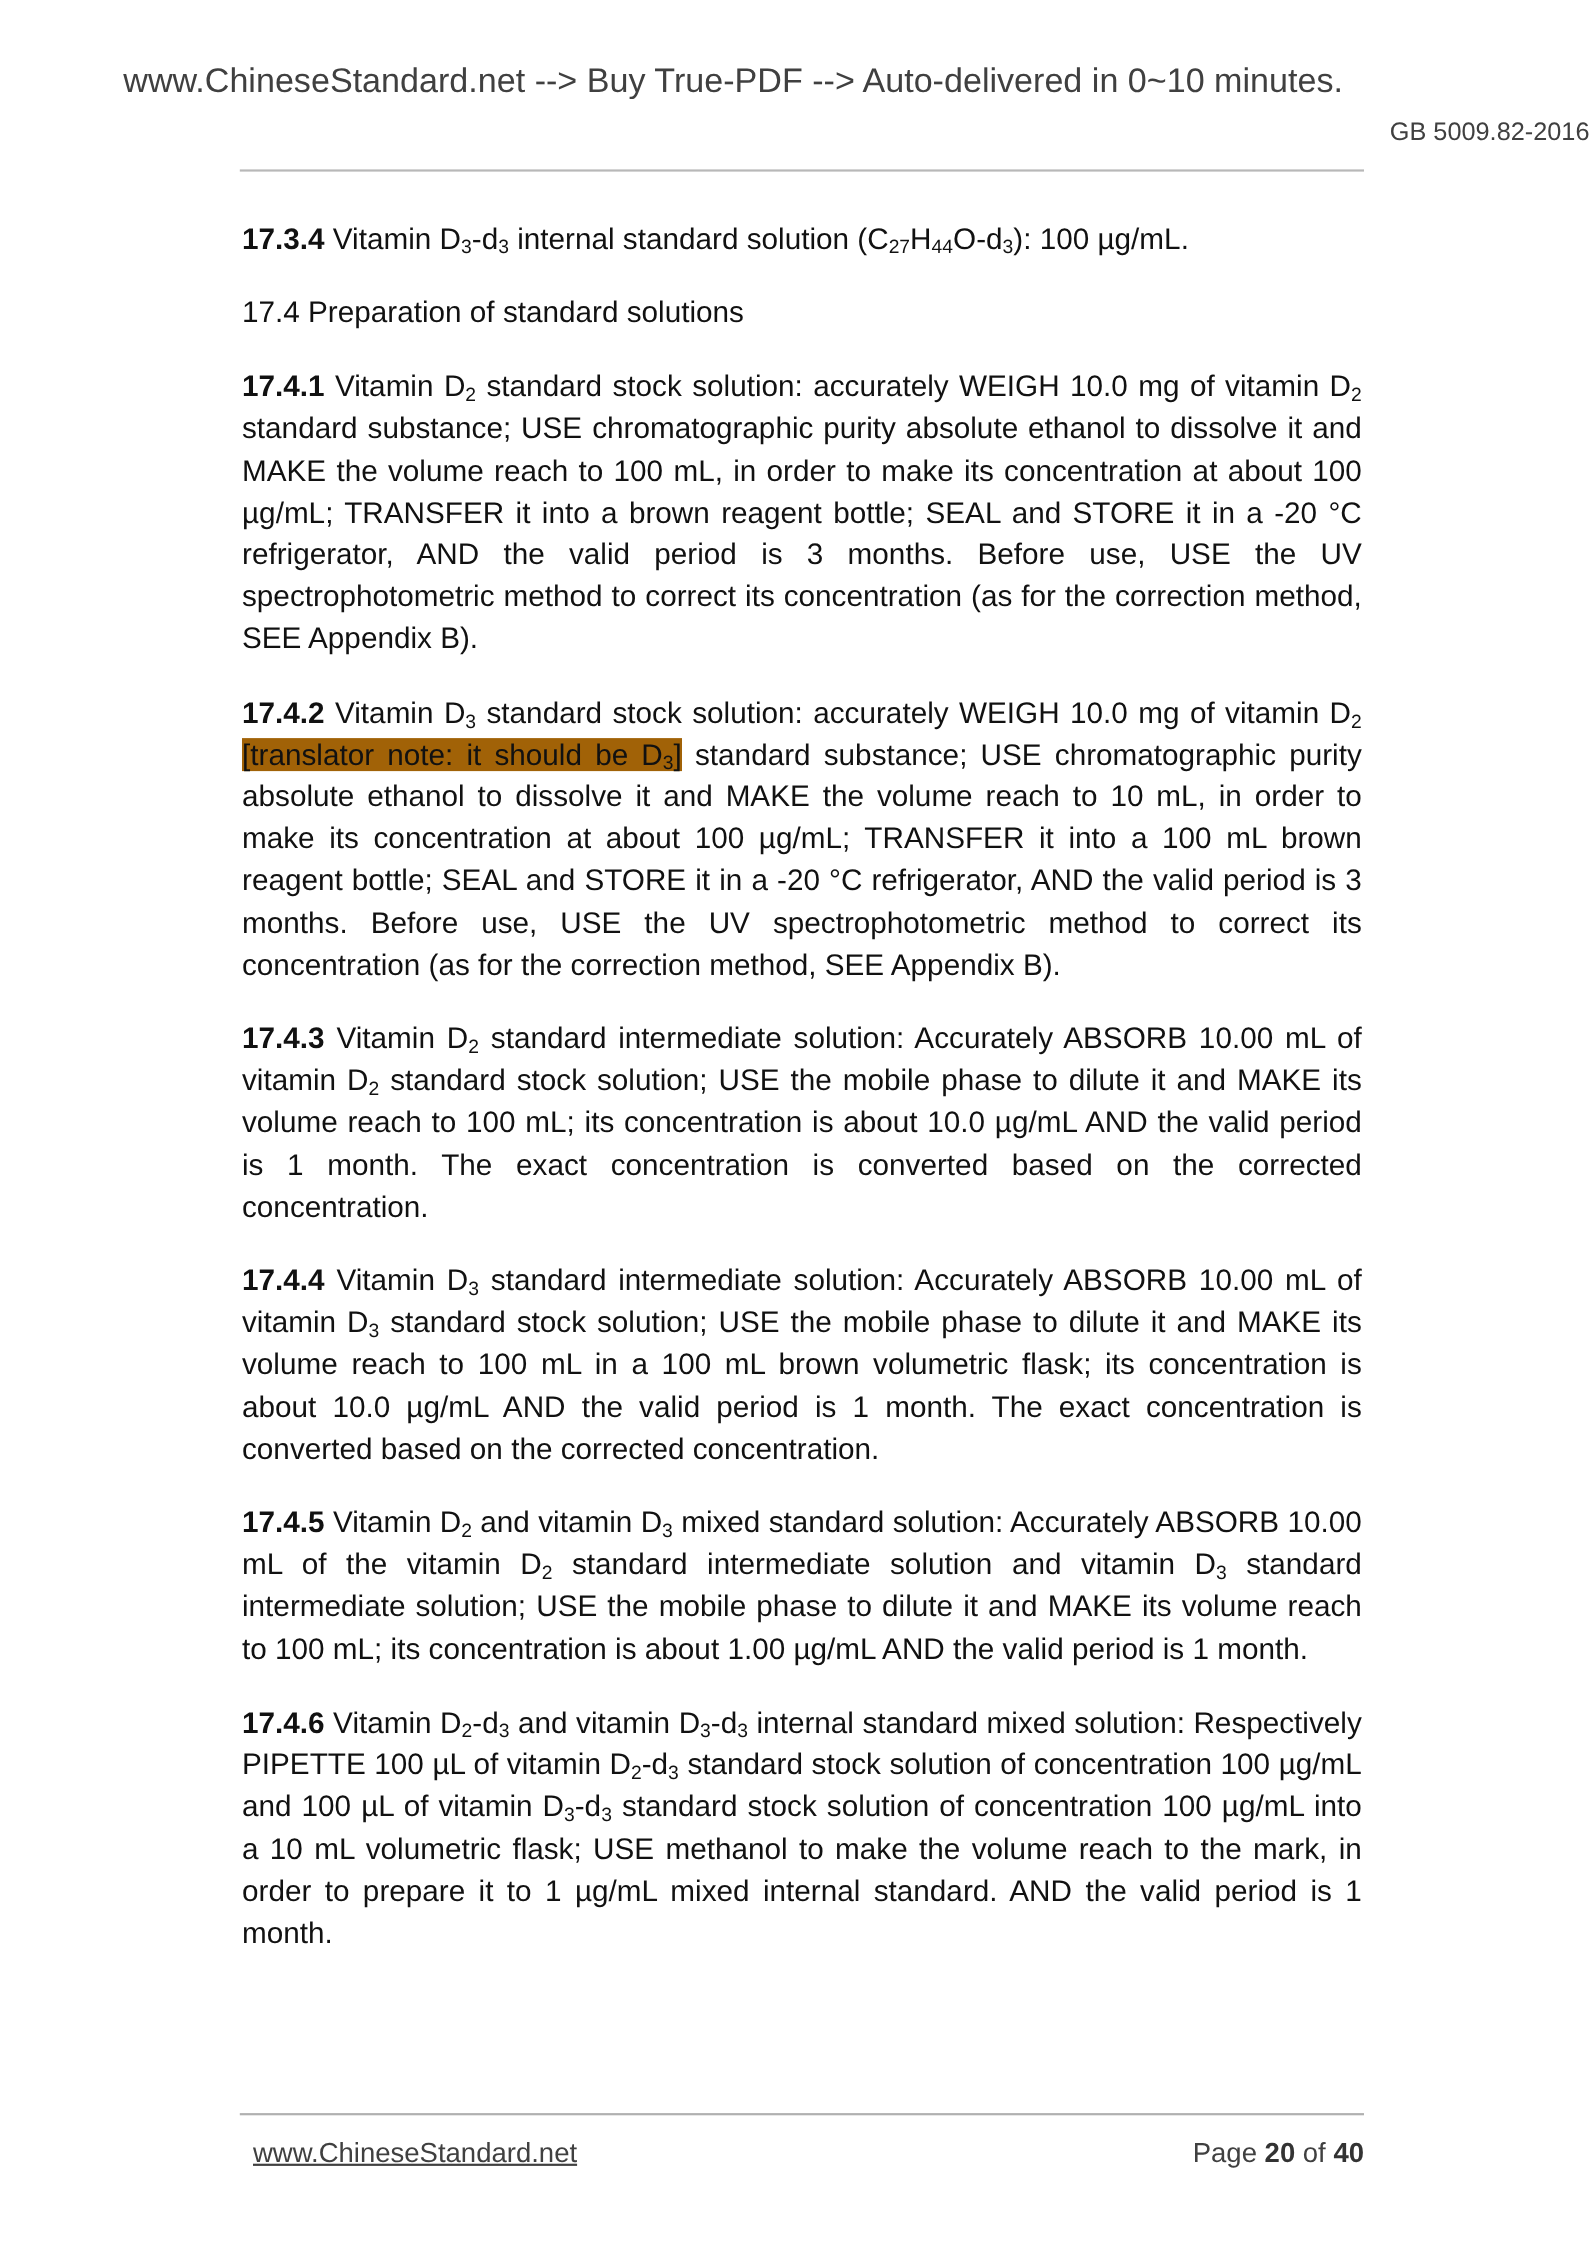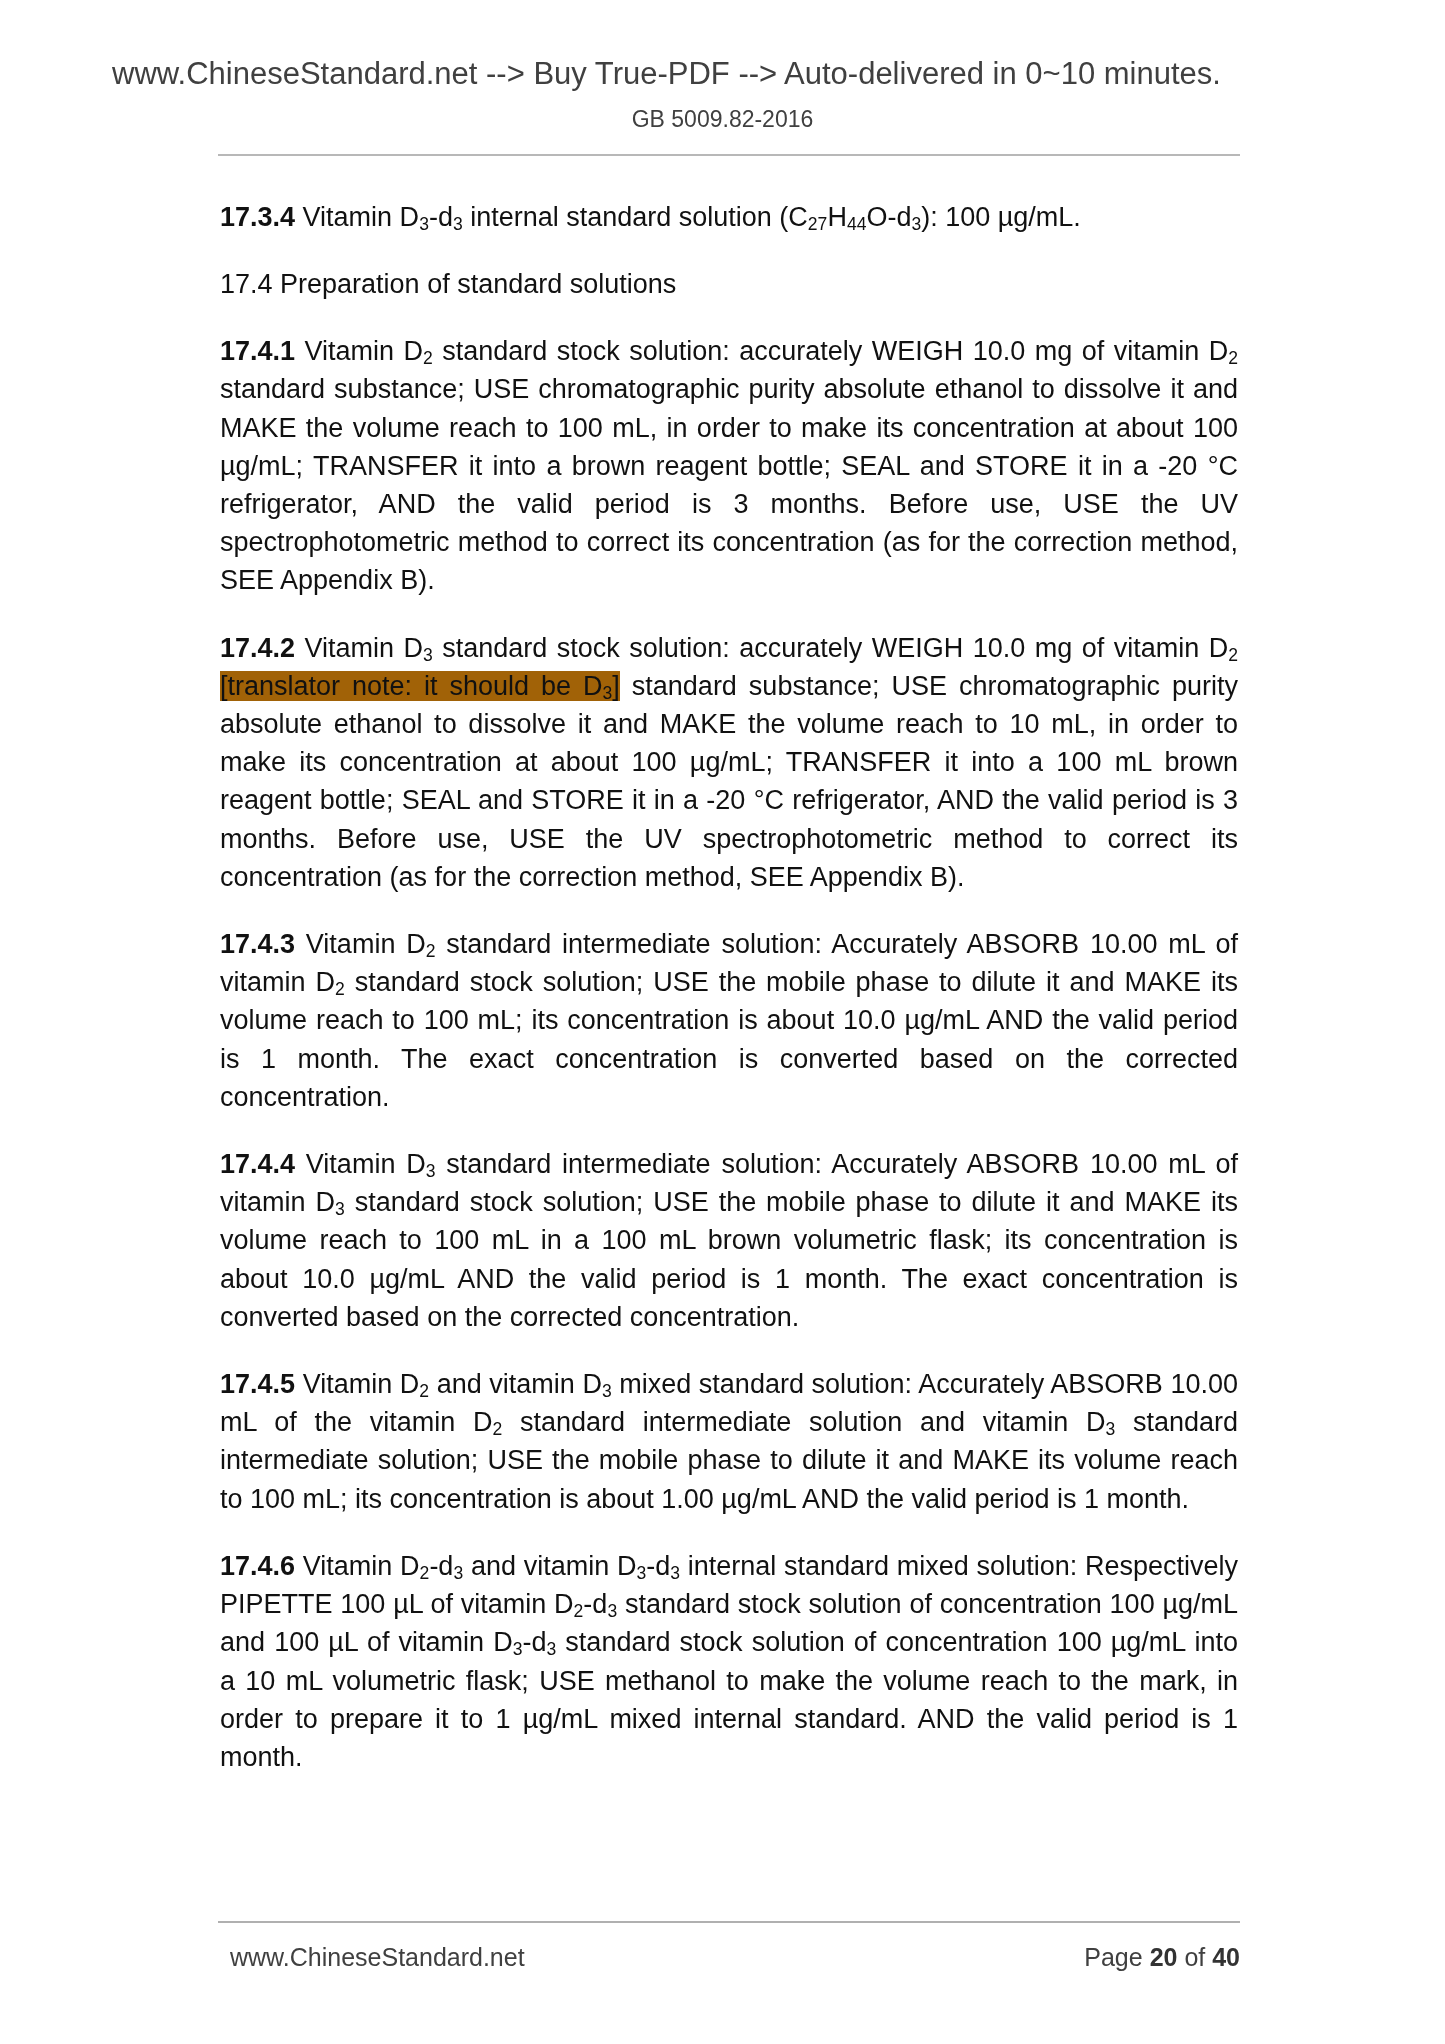--- a/index.html
+++ b/index.html
@@ -1,33 +1,33 @@
 <!DOCTYPE html>
 <html><head>
 <meta charset="utf-8">
 <style>
   html, body { margin: 0; padding: 0; background: #ffffff; }
   body { width: 1445px; height: 2044px; position: relative; overflow: hidden;
          font-family: "Liberation Sans", sans-serif; color: #111; }
   .header-line1 { position: absolute; top: 56px; left: 0; width: 1333px; text-align: center;
                   font-size: 31px; color: #404040; letter-spacing: 0px; }
-  .header-line2 { position: absolute; top: 106px; left: 0; width: 1445px; text-align: center;
+  .header-line2 { position: absolute; top: 106px; left: 0; width: 1445px; text-align: right;
                   font-size: 23px; color: #404040; }
   .rule-top { position: absolute; top: 154px; left: 218px; width: 1022px; height: 0;
               border-top: 2px solid #b8b8b8; }
   .content { position: absolute; top: 198px; left: 220px; width: 1018px; }
   .para { font-size: 27px; line-height: 38.2px; text-align: justify; margin: 0 0 29px 0; }
   .para b { font-weight: bold; }
   .heading { font-size: 27px; font-weight: normal; line-height: 38px; margin: 0 0 29px 0; }
   sub { font-size: 65%; vertical-align: -0.25em; line-height: 0; }
   .hl { background: #a16207; }
   .rule-bottom { position: absolute; top: 1921px; left: 218px; width: 1022px; height: 0;
                  border-top: 2px solid #b0b0b0; }
   .footer-left { position: absolute; top: 1943px; left: 230px; font-size: 25px; color: #404040;
-                 }
+                 text-decoration: underline; }
   .footer-right { position: absolute; top: 1943px; right: 205px; font-size: 25px; color: #404040; }
   .footer-right b { color: #333; margin-top: 46px; }
 </style>
 </head>
 <body>
 
 <div class="header-line1">www.ChineseStandard.net --&gt; Buy True-PDF --&gt; Auto-delivered in 0~10 minutes.</div>
 <div class="header-line2">GB 5009.82-2016</div>
 <div class="rule-top"></div>
 

